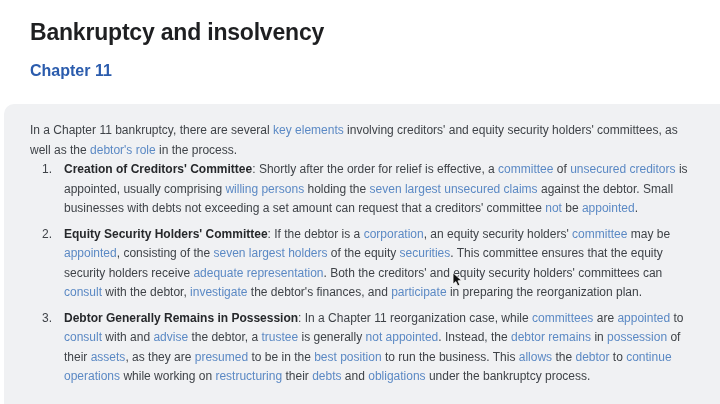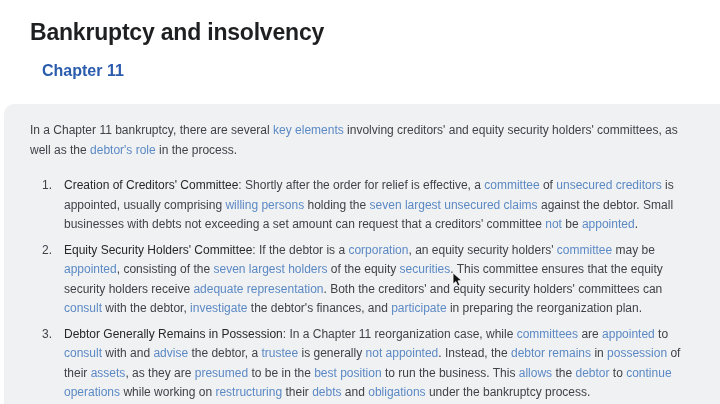--- a/index.html
+++ b/index.html
@@ -31,21 +31,20 @@
     line-height:28px;
     font-weight:800;
     letter-spacing:-0.2px;
     color:var(--title-text);
   }
   .chapter-subtitle{
     margin-top:16px;
     font-size:16px;
     font-weight:700;
     color:var(--accent-blue);
-    margin-left:12px;
   }
   .logo{
     position:absolute;
     top:16px;
     right:20px;
     display:flex;
     align-items:center;
     gap:7px;
   }
   .logo-mark{
@@ -85,35 +84,34 @@
     top:104px;left:4px;right:0;bottom:0;
     background:var(--panel-bg);
     border-top-left-radius:10px;
     padding:17px 28px 0 26px;
     font-size:12px;
     line-height:19.5px;
     color:var(--body-text);
   }
   .intro{
     max-width:650px;
-    margin-bottom:16px;
   }
   .list-item{
     display:flex;
     margin-bottom:6px;
   }
   .list-item .num{
     flex:none;
     width:34px;
     padding-left:12px;
   }
   .list-item .txt{
     width:628px;
   }
-  .seg-bold{font-weight:400;color:var(--bold-text);}
+  .seg-bold{font-weight:700;color:var(--bold-text);}
   .seg-link{color:var(--link-blue);}
   .cursor{
     position:absolute;
     left:452px;top:272px;
     pointer-events:none;
   }
 </style>
 </head>
 <body>
 

